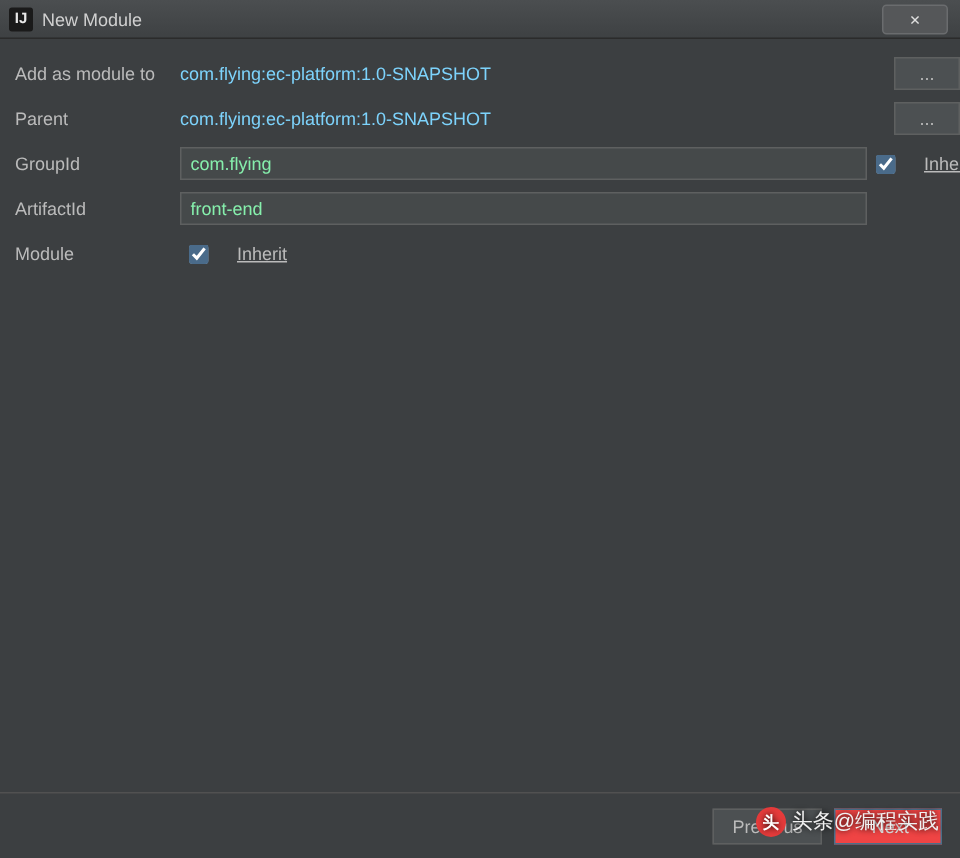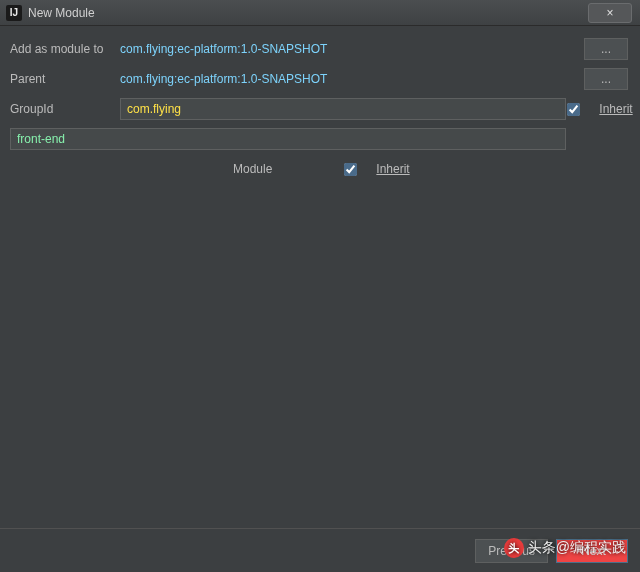--- a/index.html
+++ b/index.html
@@ -1,15 +1,15 @@
 <!DOCTYPE html>
 <html><head>
 <meta charset="utf-8">
 <style>
-* { box-sizing: border-box; margin: 0; padding: 0; justify-content: center; }
+* { box-sizing: border-box; margin: 0; padding: 0; }
 body {
   width: 640px; height: 572px;
   font-family: "Segoe UI", Arial, sans-serif;
   font-size: 12px;
   background: #3c3f41;
   color: #bbbbbb;
   overflow: hidden;
   position: relative;
 }
 .titlebar {
@@ -34,21 +34,21 @@
   width: 44px; height: 20px;
   background: #555759;
   border: 1px solid #6a6c6e;
   border-radius: 3px;
   margin-right: 8px;
   display: flex; align-items: center; justify-content: center;
   color: #e0e0e0;
   cursor: pointer;
 }
 .content {
-  padding: 12px 12px 0 10px;
+  padding: 12px 0 0 10px;
 }
 .row {
   display: flex;
   align-items: center;
   margin-bottom: 8px;
   height: 22px;
 }
 .label {
   width: 110px;
   color: #bbbbbb;
@@ -62,21 +62,21 @@
 .input-field {
   flex: 1;
   height: 22px;
   background: #45494a;
   border: 1px solid #5e6060;
   color: #86efac;
   padding: 0 6px;
   font-size: 12px;
   font-family: inherit;
 }
-.input-field.readonly { color: #fde047; }
+.input-field.readonly { color: #86efac; }
 .ellipsis-btn {
   width: 44px; height: 22px;
   background: #4c5052;
   border: 1px solid #5e6060;
   margin-left: 6px;
   color: #bbbbbb;
   display: flex; align-items: center; justify-content: center;
   cursor: pointer;
   font-size: 12px;
 }
@@ -169,20 +169,21 @@
   <div class="row">
     <div class="label">GroupId</div>
     <input class="input-field readonly" readonly="" value="com.flying" style="">
     <label class="inherit-box">
       <input type="checkbox" checked="" style="">
       <span>Inherit</span>
     </label>
   </div>
 
   <div class="row">
+    <div class="label">ArtifactId</div>
     <input class="input-field" value="front-end" style="">
     <div class="spacer-right"></div>
   </div>
 
   <div class="row">
     <div class="label">Module</div>
     <label class="inherit-box">
       <input type="checkbox" checked="" style="">
       <span>Inherit</span>
     </label>

